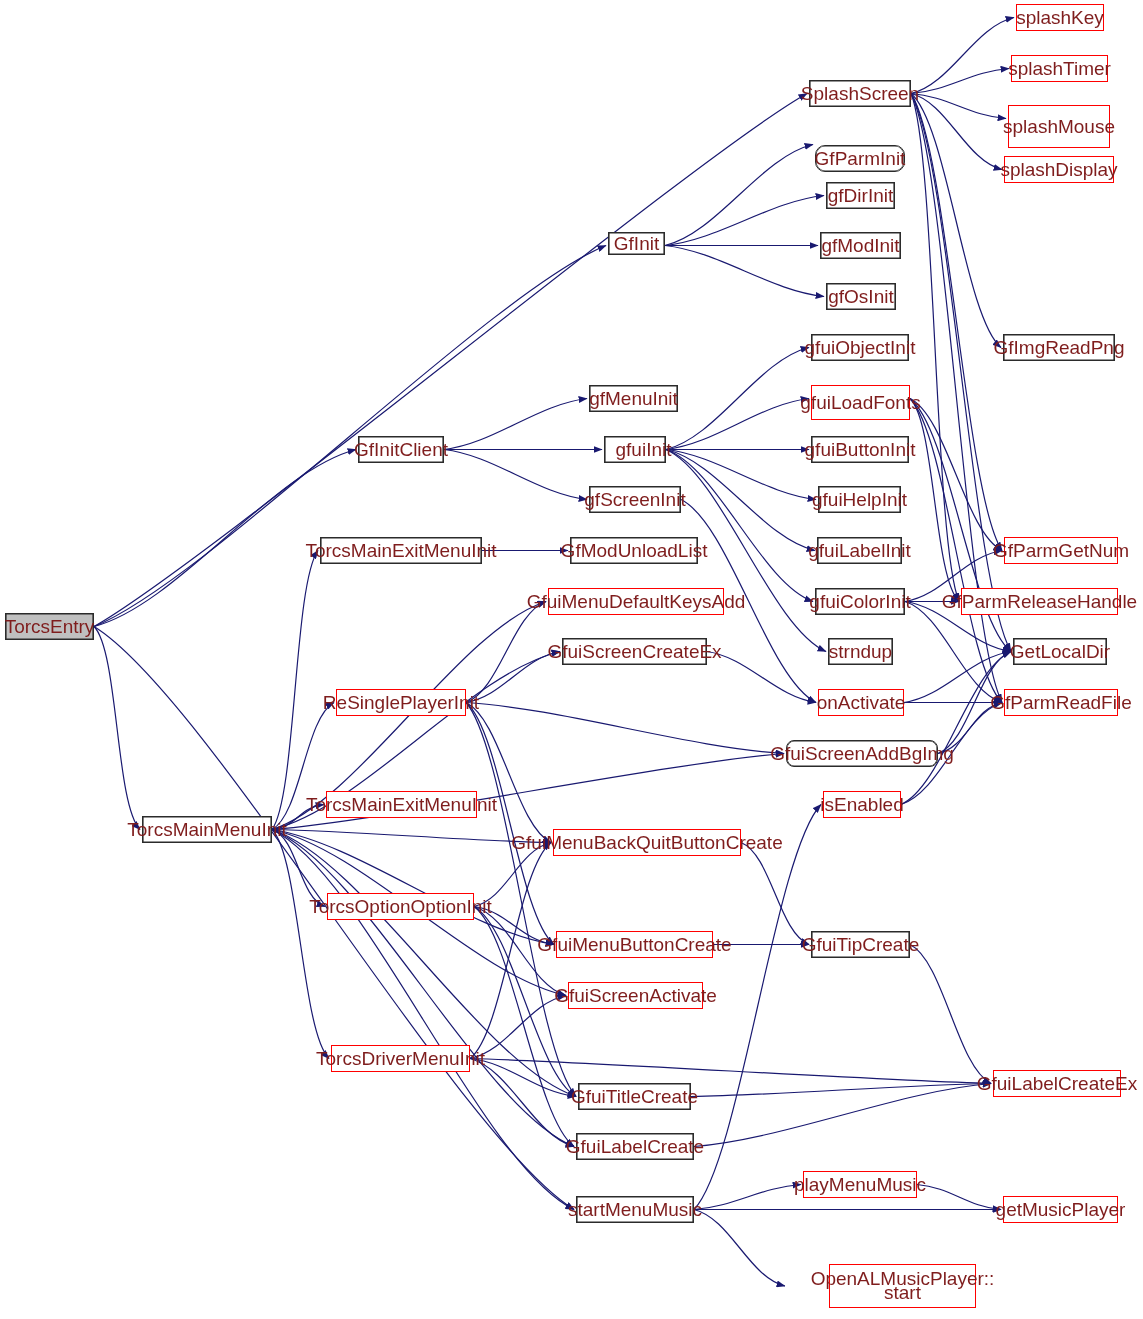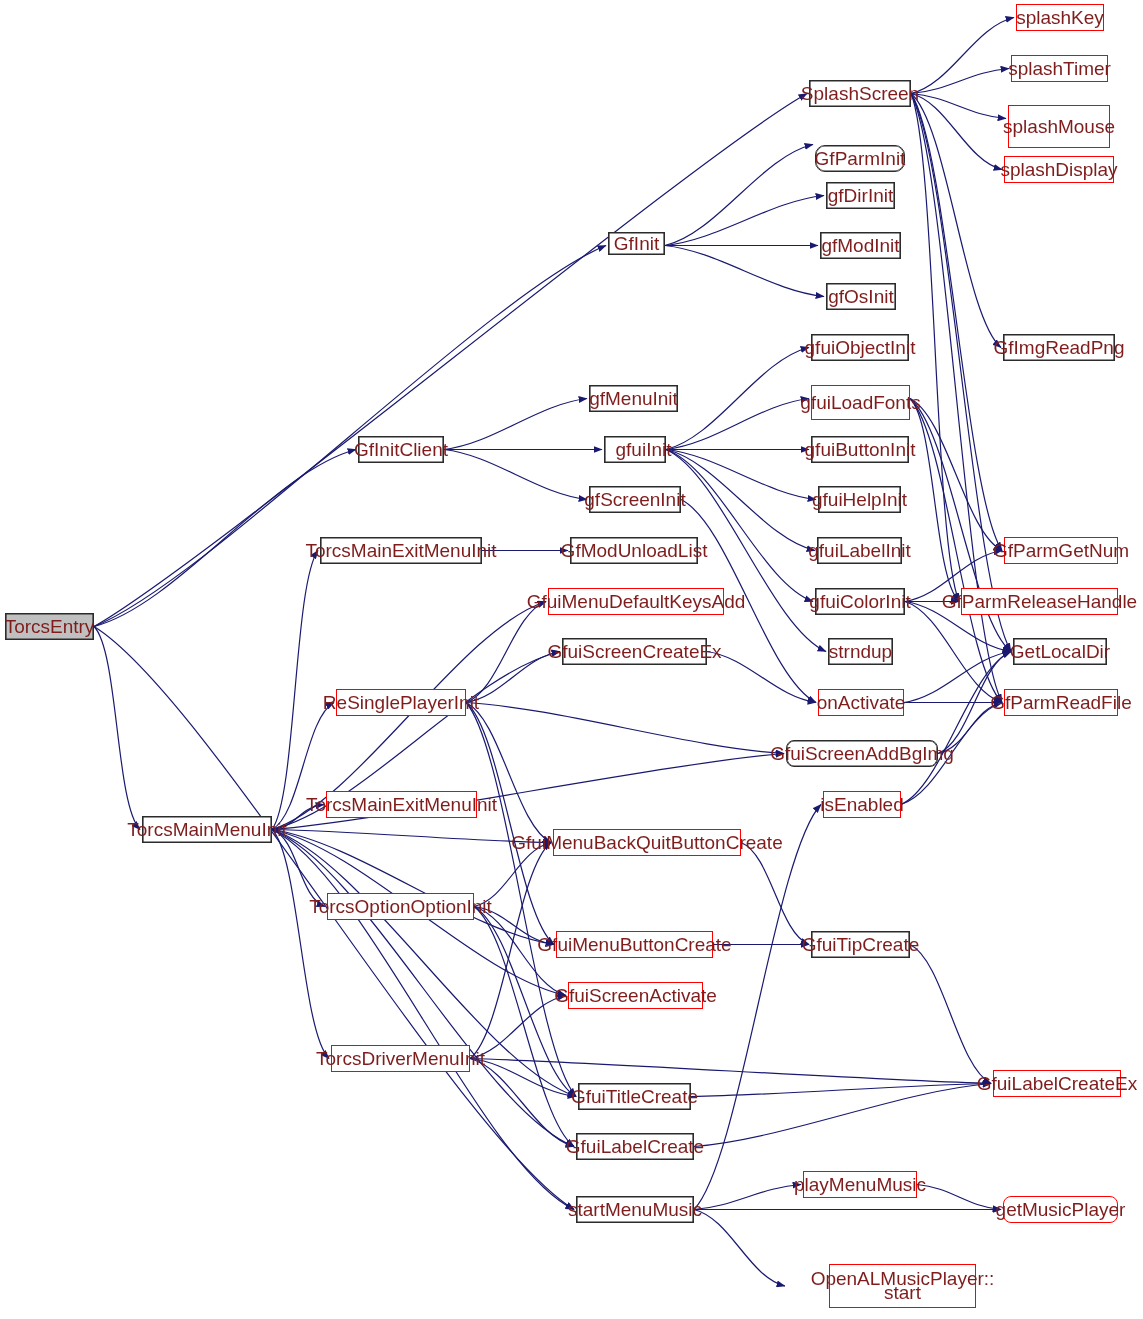--- a/index.html
+++ b/index.html
@@ -171,17 +171,17 @@
       <div class="node red" style="left: 327px; top: 893px; width: 147px; height: 27px;">TorcsOptionOptionInit</div>
       <div class="node red" style="left: 556px; top: 931px; width: 157px; height: 27px;">GfuiMenuButtonCreate</div>
       <div class="node black" style="left: 811px; top: 931px; width: 99px; height: 27px;">GfuiTipCreate</div>
       <div class="node red" style="left: 568px; top: 982px; width: 135px; height: 27px;">GfuiScreenActivate</div>
       <div class="node red" style="left: 331px; top: 1045px; width: 139px; height: 27px;">TorcsDriverMenuInit</div>
       <div class="node black" style="left: 578px; top: 1083px; width: 113px; height: 27px;">GfuiTitleCreate</div>
       <div class="node red" style="left: 993px; top: 1070px; width: 128px; height: 27px;">GfuiLabelCreateEx</div>
       <div class="node black" style="left: 576px; top: 1133px; width: 118px; height: 27px;">GfuiLabelCreate</div>
       <div class="node black" style="left: 576px; top: 1196px; width: 118px; height: 27px;">startMenuMusic</div>
       <div class="node red" style="left: 803px; top: 1171px; width: 114px; height: 27px;">playMenuMusic</div>
-      <div class="node red" style="left: 1003px; top: 1196px; width: 115px; height: 27px; border-radius: 8px;">getMusicPlayer</div>
+      <div class="node red" style="left: 1003px; top: 1196px; width: 115px; height: 27px;">getMusicPlayer</div>
       <div class="node red" style="left: 787px; top: 1264px; width: 147px; height: 44px; margin-left: 42px;">OpenALMusicPlayer::
 start</div>
     </div>
 </div>
 
 </body></html>

